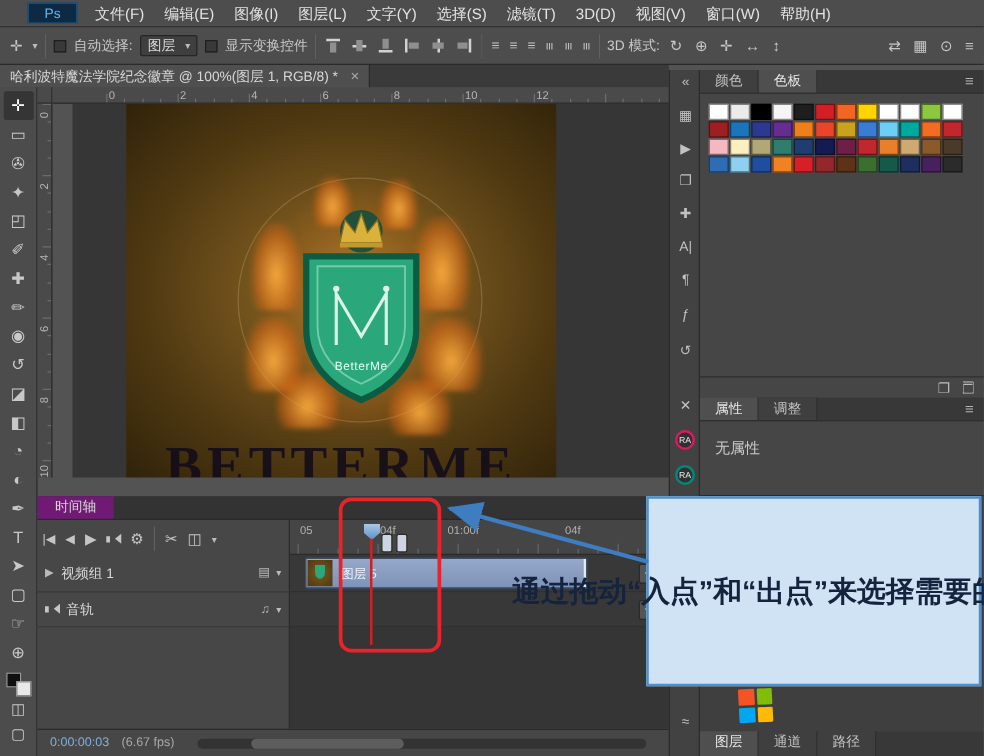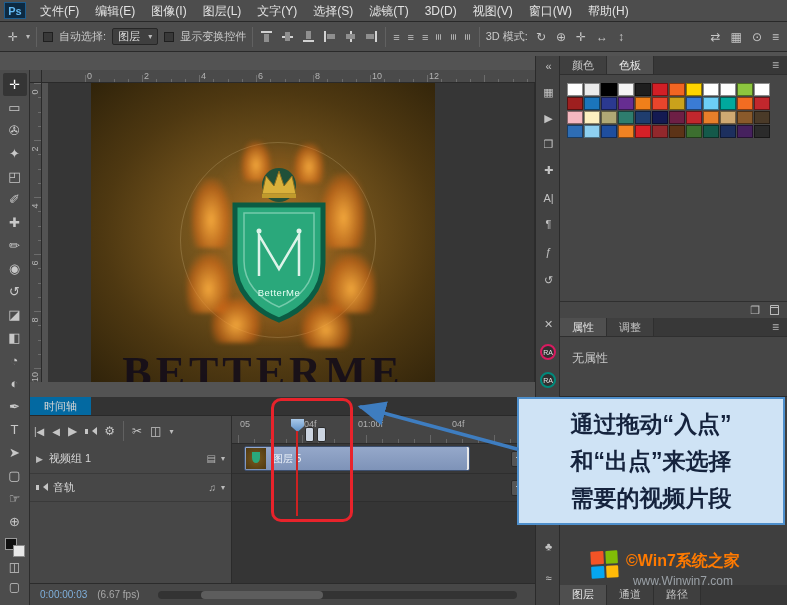--- a/index.html
+++ b/index.html
@@ -3,21 +3,21 @@
 <meta charset="utf-8">
 <style>
 *{margin:0;padding:0;box-sizing:border-box}
 html,body{width:787px;height:605px;overflow:hidden}
 body{font-family:"Liberation Sans","DejaVu Sans",sans-serif;background:#535353;color:#ddd}
 #stage{position:relative;width:787px;height:605px;background:#535353}
 .ab{position:absolute}
 
 
 #menubar{left:0;top:0;width:787px;height:22px;background:#4d4d4d;border-bottom:1px solid #292929;display:flex;align-items:center;font-size:12px;color:#e3e3e3}
-#pslogo{width:22px;height:17px;margin:0 6px 0 4px;background:#0d2a42;border:1px solid #1d5d8f;color:#63b8f0;font-weight:bold;font-size:11px;display:flex;align-items:center;justify-content:center}
+#pslogo{width:40px;height:17px;margin:0 6px 0 22px;background:#0d2a42;border:1px solid #1d5d8f;color:#63b8f0;font-weight:normal;font-size:11px;display:flex;align-items:center;justify-content:center}
 .mi{padding:0 8px;line-height:22px;white-space:nowrap}
 
 
 #optionsbar{left:0;top:22px;width:787px;height:30px;background:#4d4d4d;border-bottom:1px solid #2a2a2a;display:flex;align-items:center;gap:6px;font-size:11px;color:#c9c9c9;padding:0 6px}
 .osep{width:1px;height:20px;background:#353535;border-right:1px solid #616161}
 .chk{width:10px;height:10px;background:#393939;border:1px solid #1f1f1f;display:inline-block}
 .ddl{height:17px;background:#3f3f3f;border:1px solid #262626;border-radius:2px;padding:0 5px;display:flex;align-items:center;gap:8px;color:#ddd}
 .caret{font-size:8px;color:#bbb}
 .optico{color:#c5c5c5;font-size:12px;padding:0 2px}
 .alico{width:15px;height:13px;position:relative;display:inline-block}
@@ -48,38 +48,38 @@
 .tool.small{height:20px;font-size:12px}
 
 
 #rcorner{left:30px;top:70px;width:12px;height:13px;background:#4a4a4a;border-right:1px solid #2a2a2a;border-bottom:1px solid #2a2a2a}
 #rh{left:42px;top:70px;width:493px;height:13px;background:#4a4a4a;border-bottom:1px solid #2a2a2a;overflow:hidden}
 .rhl{position:absolute;top:1px;font-size:9px;color:#b5b5b5}
 .rht{position:absolute;bottom:0;width:1px;background:#6c6c6c}
 #rv{left:30px;top:83px;width:12px;height:299px;background:#4a4a4a;border-right:1px solid #2a2a2a;overflow:hidden}
 .rvl{position:absolute;left:-1px;width:12px;text-align:center;font-size:9px;color:#b5b5b5;transform:rotate(-90deg)}
 .rvt{position:absolute;right:0;height:1px;background:#6c6c6c}
-#viewport{left:48px;top:83px;width:493px;height:299px;background:#363636;overflow:hidden}
+#viewport{left:58px;top:83px;width:493px;height:299px;background:#363636;overflow:hidden}
 #vscroll{position:absolute;right:0;top:0;width:7px;height:299px;background:#3c3c3c;border-left:1px solid #2c2c2c}
 #vthumb{position:absolute;right:1px;top:40px;width:5px;height:120px;background:#5a5a5a;border-radius:3px}
 #artwork{position:absolute;left:43px;top:0;width:344px;height:299px;overflow:hidden;background:radial-gradient(ellipse at 52% 50%,#8d6a27 0%,#74541d 32%,#4e3811 66%,#30230a 100%)}
 #ring{position:absolute;left:89px;top:59px;width:196px;height:196px;border:1px solid rgba(230,210,160,.22);border-radius:50%}
 #glow{position:absolute;left:112px;top:62px;width:150px;height:195px;background:radial-gradient(ellipse at 50% 55%,rgba(255,160,60,.35),rgba(255,120,20,.12) 55%,transparent 75%);filter:blur(3px)}
 .flame{position:absolute;background:radial-gradient(ellipse at 50% 60%,rgba(255,176,64,.9),rgba(242,112,22,.45) 55%,rgba(200,70,10,0) 78%);filter:blur(2px)}
 #shield-svg{position:absolute;left:128px;top:76px}
 #bigtext{position:absolute;left:0;right:0;bottom:-16px;text-align:center;font-family:"Liberation Serif","DejaVu Serif",serif;font-weight:bold;font-size:44px;letter-spacing:4px;color:rgba(16,10,26,.85);white-space:nowrap}
 
 
 #statusbar{left:30px;top:382px;width:505px;height:15px;background:#474747;border-top:1px solid #2b2b2b;display:flex;align-items:center;gap:10px;font-size:10px;color:#c6c6c6;padding-left:10px}
 .ssep{width:1px;height:10px;background:#2f2f2f;border-right:1px solid #5d5d5d}
 
 
 #timeline{left:30px;top:397px;width:505px;height:208px;background:#404040}
 #tl-tabstrip{position:absolute;left:0;top:0;right:0;height:19px;background:#333;border-bottom:1px solid #292929;display:flex}
-#tl-tab{background:#0369a1;padding:0 14px;font-size:11px;line-height:19px;color:#d5d5d5}
+#tl-tab{background:#701a75;padding:0 14px;font-size:11px;line-height:19px;color:#d5d5d5}
 .pmenu{margin-left:auto;color:#b5b5b5;padding:0 8px;line-height:19px;font-size:12px}
 #tl-left{position:absolute;left:0;top:19px;width:202px;bottom:22px;background:#474747;border-right:1px solid #2b2b2b}
 #tl-controls{position:absolute;left:4px;top:5px;display:flex;align-items:center;gap:8px;color:#c5c5c5;font-size:10px}
 .tico{color:#c5c5c5;font-size:10px}
 .spk{width:11px;height:9px;position:relative;display:inline-block}
 .spk::before{content:"";position:absolute;left:0;top:2px;width:3px;height:5px;background:#c5c5c5}
 .spk::after{content:"";position:absolute;left:3px;top:0;width:0;height:0;border:4.5px solid transparent;border-right:5px solid #c5c5c5}
 .trkhead{position:absolute;left:0;right:0;display:flex;align-items:center;gap:6px;font-size:11px;color:#d8d8d8;padding:0 6px;border-bottom:1px solid #3a3a3a}
 #vhead{top:28px;height:30px}
 #ahead{top:58px;height:28px}
@@ -124,21 +124,21 @@
 .ptab{padding:0 12px;font-size:11px;line-height:19px;color:#c3c3c3;background:#3f3f3f;border-right:1px solid #2f2f2f}
 .ptab.active{background:#4f4f4f;color:#e6e6e6}
 #swatch-grid{position:absolute;left:7px;top:27px;width:216px;display:flex;flex-wrap:wrap;gap:1px}
 .sw{width:16px;height:13px;border:1px solid rgba(0,0,0,.45)}
 #colors-bottom{position:absolute;left:0;right:0;bottom:0;height:17px;border-top:1px solid #2f2f2f;display:flex;justify-content:flex-end;align-items:center;gap:10px;padding-right:8px;color:#bdbdbd;font-size:11px}
 .trash{width:9px;height:10px;border:1px solid #bbb;border-top:3px double #bbb;border-radius:1px}
 #noprops{position:absolute;left:12px;top:32px;font-size:12px;color:#c9c9c9}
 #bottom-tabs{left:560px;top:585px;width:227px;height:20px;background:#383838;display:flex}
 
 
-#annotation{left:517px;top:397px;width:268px;height:128px;background:#cfe3f5;border:2px solid #4e8fcc;display:flex;flex-direction:column;align-items:center;justify-content:center;z-index:40}
+#annotation{left:517px;top:397px;width:268px;height:152px;background:#cfe3f5;border:2px solid #4e8fcc;display:flex;align-items:center;justify-content:center;z-index:40}
 .annline{font-size:23px;font-weight:bold;color:#15233d;line-height:37px;white-space:nowrap}
 #arrowsvg{left:0;top:0;width:787px;height:605px;z-index:50;pointer-events:none}
 #watermark{left:591px;top:551px;z-index:60;display:flex;gap:8px;align-items:flex-start}
 #wflag{width:27px;height:27px;display:grid;grid-template-columns:1fr 1fr;grid-template-rows:1fr 1fr;gap:2px;transform:rotate(-3deg)}
 #wflag div{border-radius:1px}
 #wm-title{font-size:16px;font-weight:bold;color:#ff7a00;line-height:20px;white-space:nowrap}
 #wm-url{font-size:12px;color:#9aa0a6;margin-top:3px;text-align:center}
 </style>
 </head>
 <body>
@@ -195,20 +195,26 @@
     <span class="optico">✛</span>
     <span class="optico">↔</span>
     <span class="optico">↕</span>
     <span id="opt-spacer"></span>
     <span class="optico">⇄</span>
     <span class="optico">▦</span>
     <span class="optico">⊙</span>
     <span class="optico">≡</span>
   </div>
 
+  <div id="doctabbar" class="ab">
+    <div id="doctab">
+      <span>哈利波特魔法学院纪念徽章 @ 100%(图层 1, RGB/8) *</span>
+      <span class="close">×</span>
+    </div>
+  </div>
 
   <div id="toolbar" class="ab">
     <div id="tools" style="display:flex;flex-direction:column;align-items:center">
         <div class="tool active">✛</div>
         <div class="tool">▭</div>
         <div class="tool">✇</div>
         <div class="tool">✦</div>
         <div class="tool">◰</div>
         <div class="tool">✐</div>
         <div class="tool">✚</div>
@@ -534,19 +540,15 @@
     <line x1="517" y1="449" x2="361" y2="407" stroke="#3e7dc0" stroke-width="3.5" stroke-linecap="round" marker-end="url(#ah)"></line>
   </svg>
 
   <div id="watermark" class="ab">
     <div id="wflag">
       <div style="background:#f35325"></div>
       <div style="background:#81bc06"></div>
       <div style="background:#05a6f0"></div>
       <div style="background:#ffba08"></div>
     </div>
-    <div>
-      <div id="wm-title">©Win7系统之家</div>
-      <div id="wm-url">www.Winwin7.com</div>
-    </div>
   </div>
 
 </div>
 
 </body></html>

